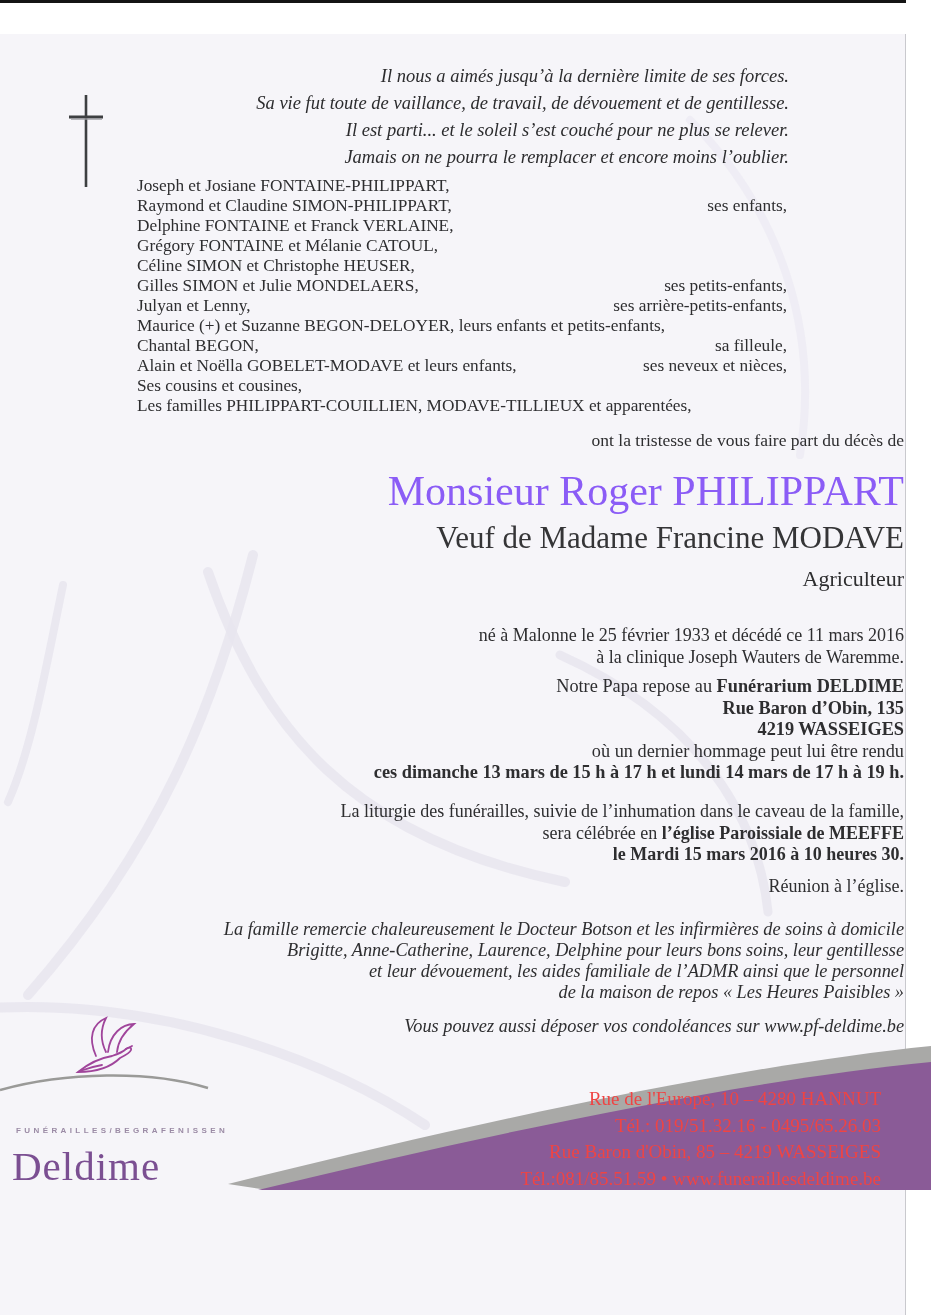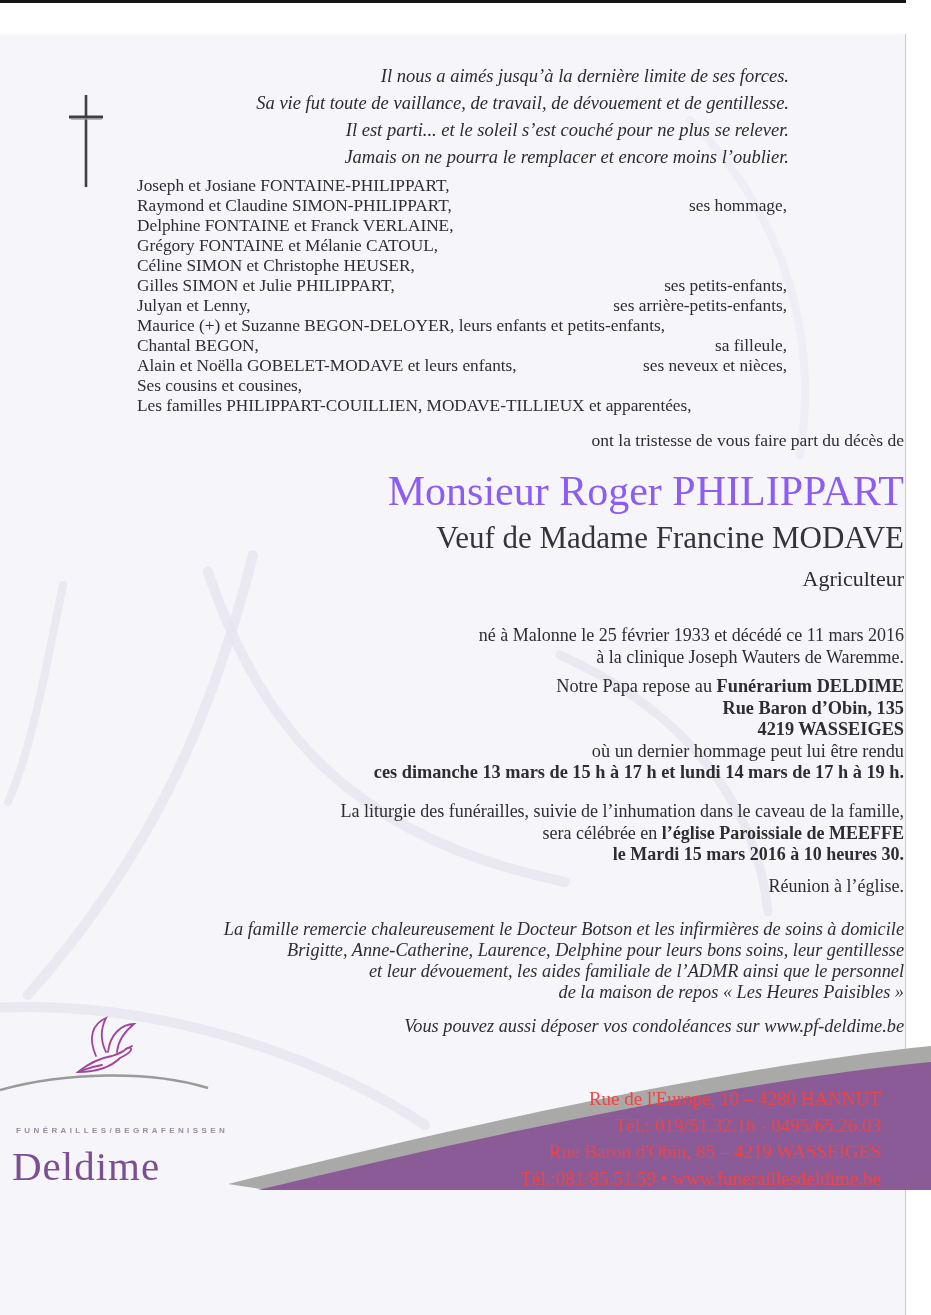--- a/index.html
+++ b/index.html
@@ -80,36 +80,36 @@
   <line x1="9" y1="27" x2="40" y2="27" stroke="#9a9aa0" stroke-width="1.4"></line>
 </svg>
 
 <div class="abs family">
   <div class="row">
       <span class="nm">Joseph et Josiane FONTAINE-PHILIPPART,</span>
       <span class="rel"></span>
     </div>
   <div class="row">
       <span class="nm">Raymond et Claudine SIMON-PHILIPPART,</span>
-      <span class="rel">ses hommage,</span>
+      <span class="rel">ses enfants,</span>
     </div>
   <div class="row">
       <span class="nm">Delphine FONTAINE et Franck VERLAINE,</span>
       <span class="rel"></span>
     </div>
   <div class="row">
       <span class="nm">Grégory FONTAINE et Mélanie CATOUL,</span>
       <span class="rel"></span>
     </div>
   <div class="row">
       <span class="nm">Céline SIMON et Christophe HEUSER,</span>
       <span class="rel"></span>
     </div>
   <div class="row">
-      <span class="nm">Gilles SIMON et Julie PHILIPPART,</span>
+      <span class="nm">Gilles SIMON et Julie MONDELAERS,</span>
       <span class="rel">ses petits-enfants,</span>
     </div>
   <div class="row">
       <span class="nm">Julyan et Lenny,</span>
       <span class="rel">ses arrière-petits-enfants,</span>
     </div>
   <div class="row">
       <span class="nm">Maurice (+) et Suzanne BEGON-DELOYER, leurs enfants et petits-enfants,</span>
       <span class="rel"></span>
     </div>

